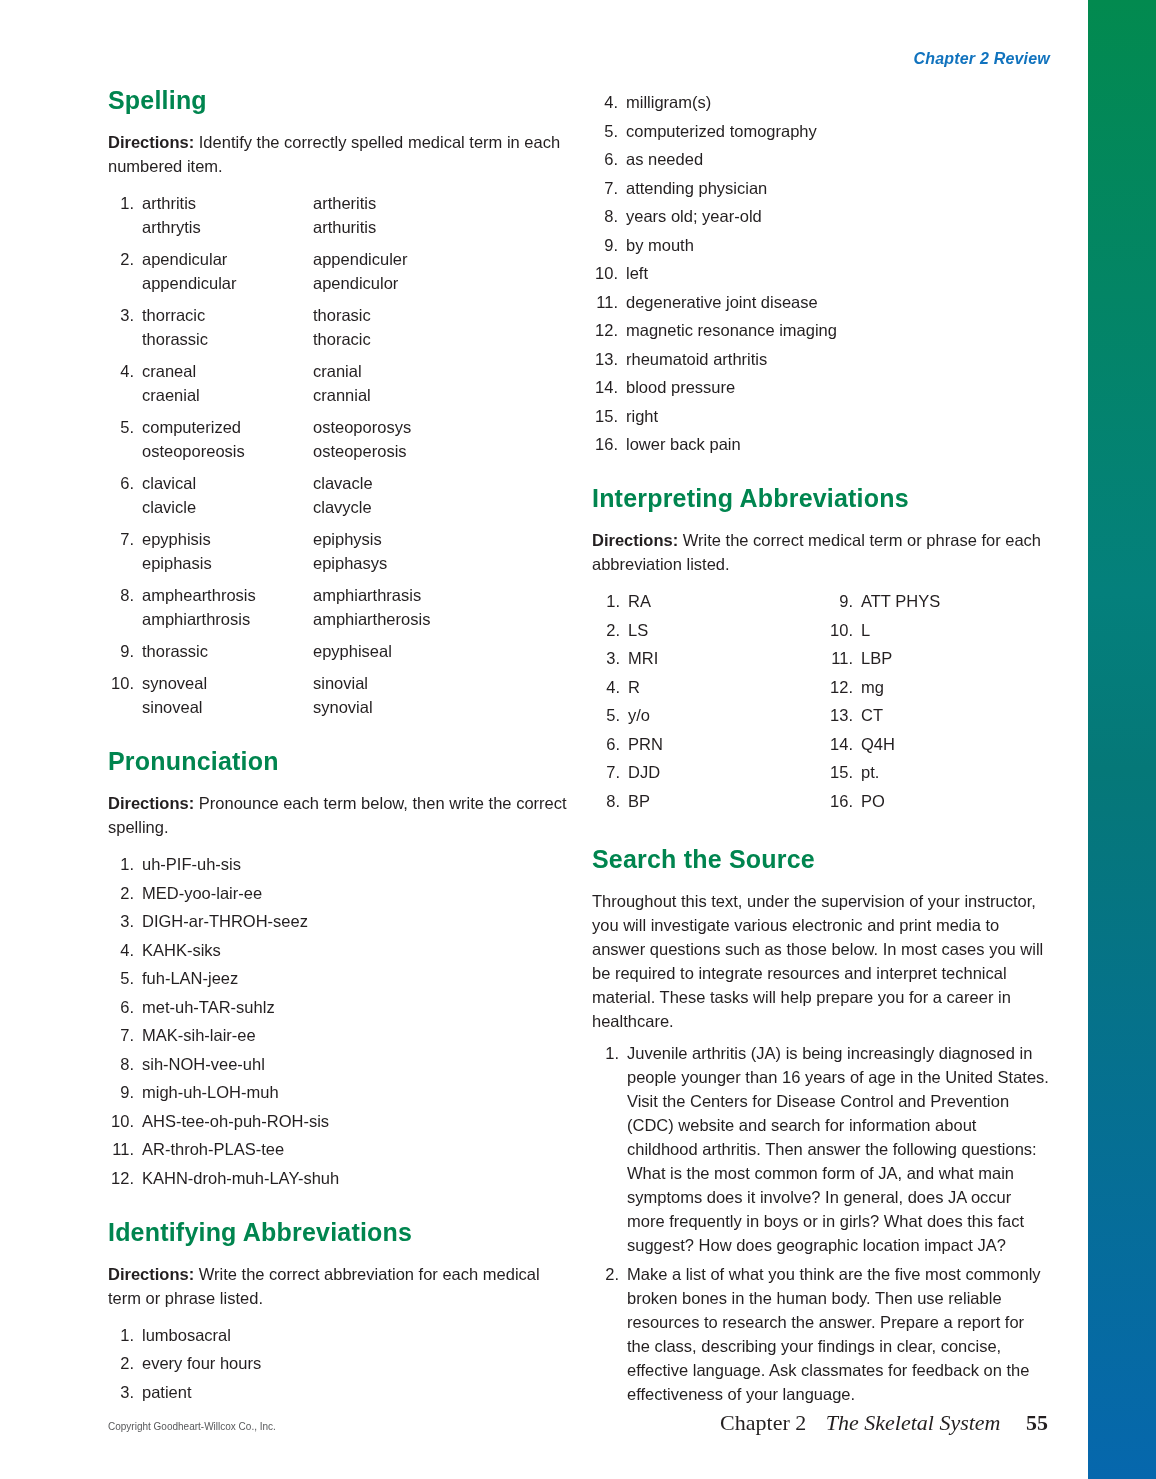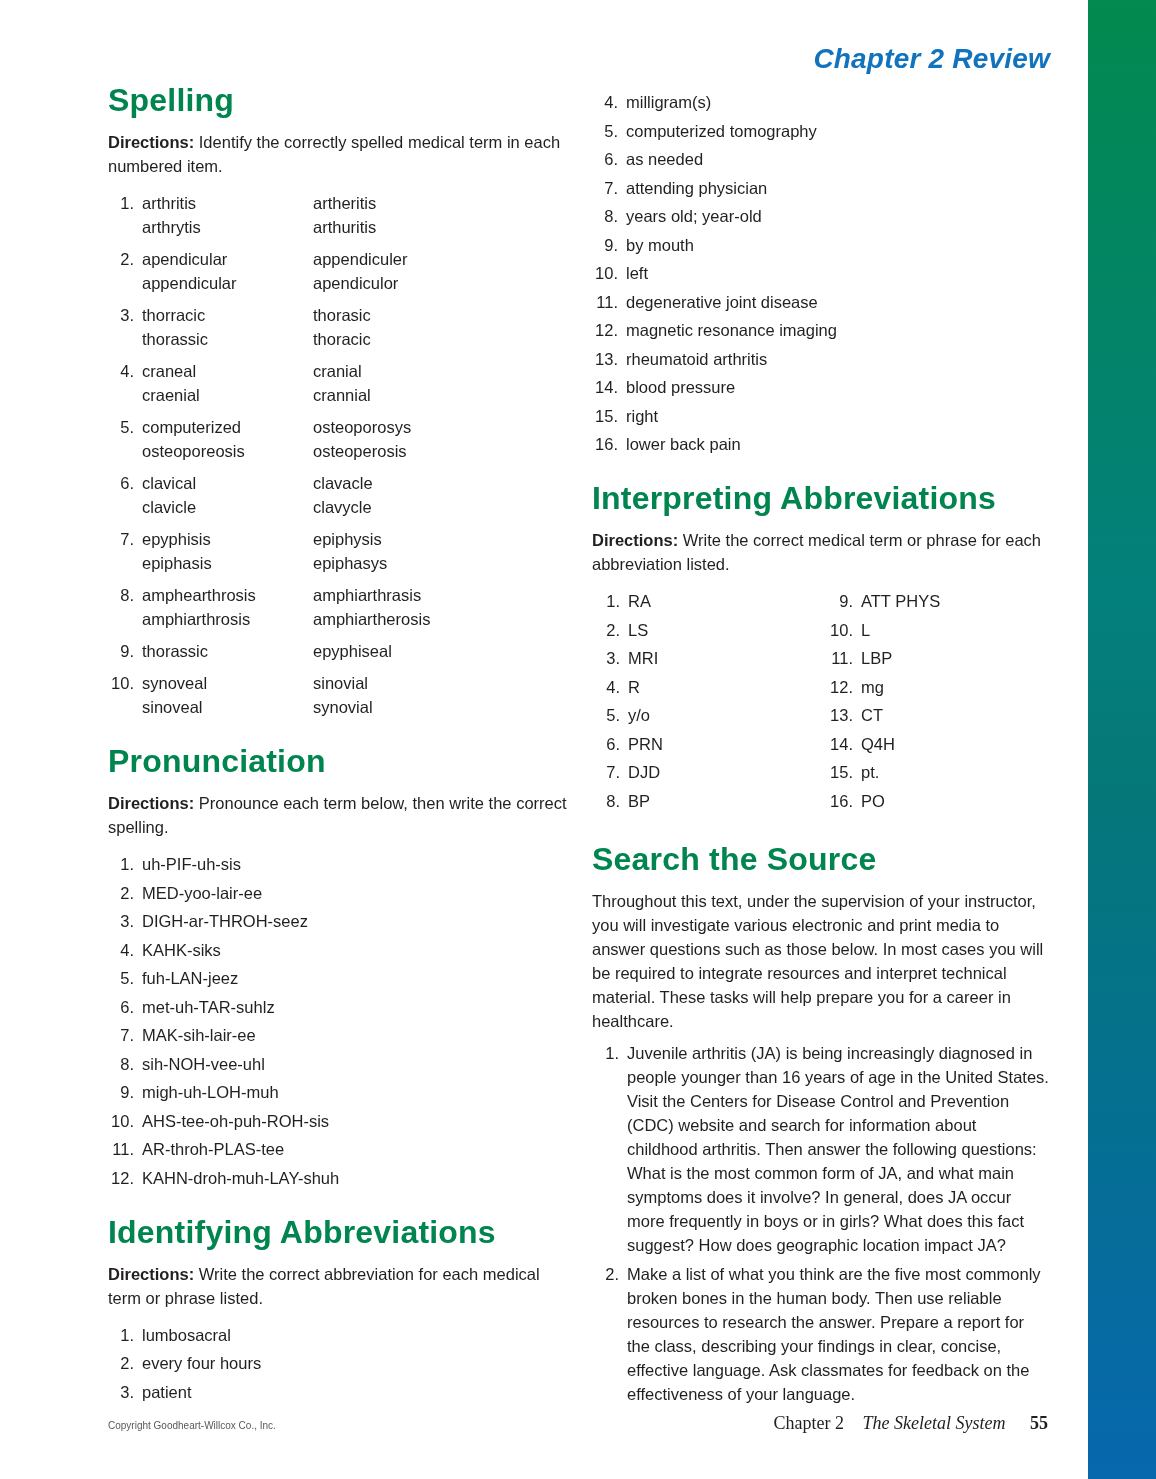--- a/index.html
+++ b/index.html
@@ -16,26 +16,26 @@
   }
   .side-bar {
     position:absolute; top:0; right:0;
     width:68px; height:1479px;
     background:linear-gradient(180deg,#028A4F 0%,#04807C 40%,#057878 52%,#0667AD 100%);
   }
   .col-left  { position:absolute; left:108px; top:84px;  width:462px; }
   .col-right { position:absolute; left:592px; top:44px;  width:458px; }
 
   .review-header {
-    font-size:28px; font-weight:bold; font-style:italic;
+    font-size:16px; font-weight:bold; font-style:italic;
     color:#1173BE; text-align:right; line-height:30px;
     margin-bottom:16px; letter-spacing:0.2px;
   }
   h2.section {
-    font-size:32px; font-weight:bold; color:#00854F;
+    font-size:25px; font-weight:bold; color:#00854F;
     line-height:32px; margin-bottom:14px; letter-spacing:0.2px;
   }
   .mt { margin-top:26px; }
   p.directions { margin-bottom:13px; }
   p.intro { margin-bottom:8px; }
 
   .row, .li-row, .ss-item { display:flex; align-items:flex-start; }
   .num {
     flex:0 0 26px; text-align:right; margin-right:8px; white-space:nowrap;
   }
@@ -54,21 +54,21 @@
   .ss-item .num { flex:0 0 27px; }
   .ss-item .txt { flex:1; }
 
   .footer {
     position:absolute; left:108px; top:1411px; width:940px;
     display:flex; justify-content:space-between; align-items:baseline;
   }
   .copyright { color:#58595B; font-size:10px; }
   .footer-right {
     font-family:"Liberation Serif","DejaVu Serif",serif;
-    font-size:18px; color:#231F20;
+    font-size:22px; color:#231F20;
   }
   .f-chapter { margin-right:14px; }
   .f-title { font-style:italic; margin-right:20px; }
   .f-page { font-weight:bold; }
 </style>
 </head>
 <body>
 
 <div class="side-bar"></div>
 

